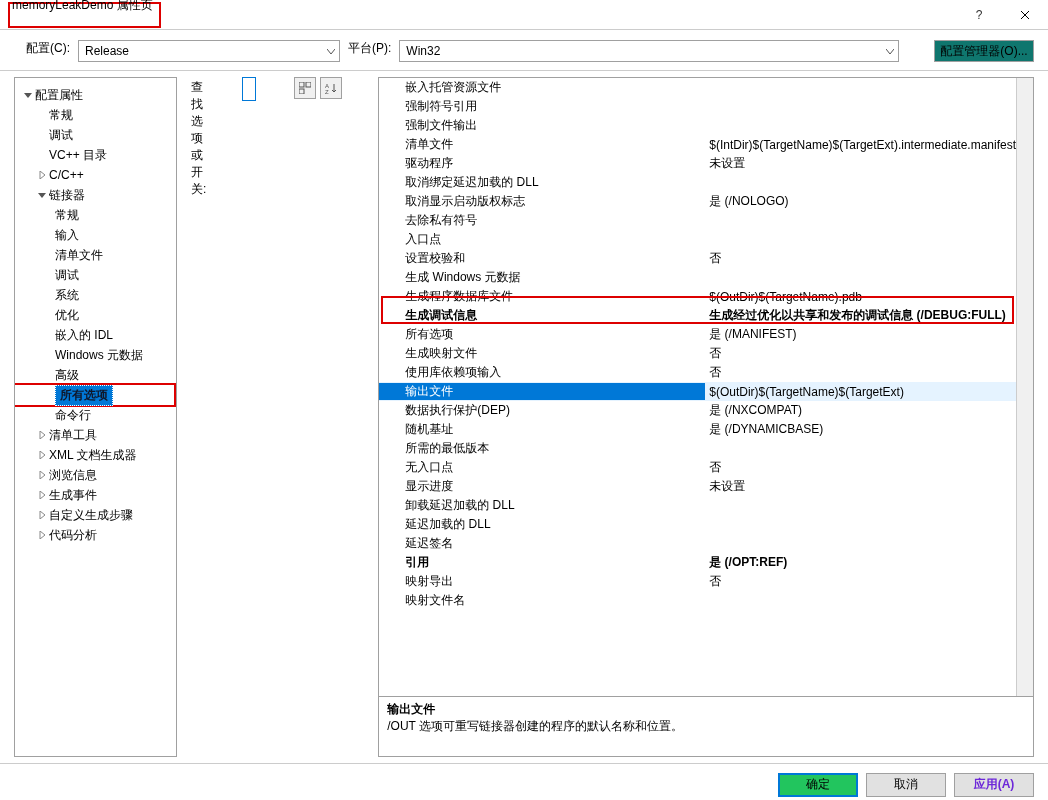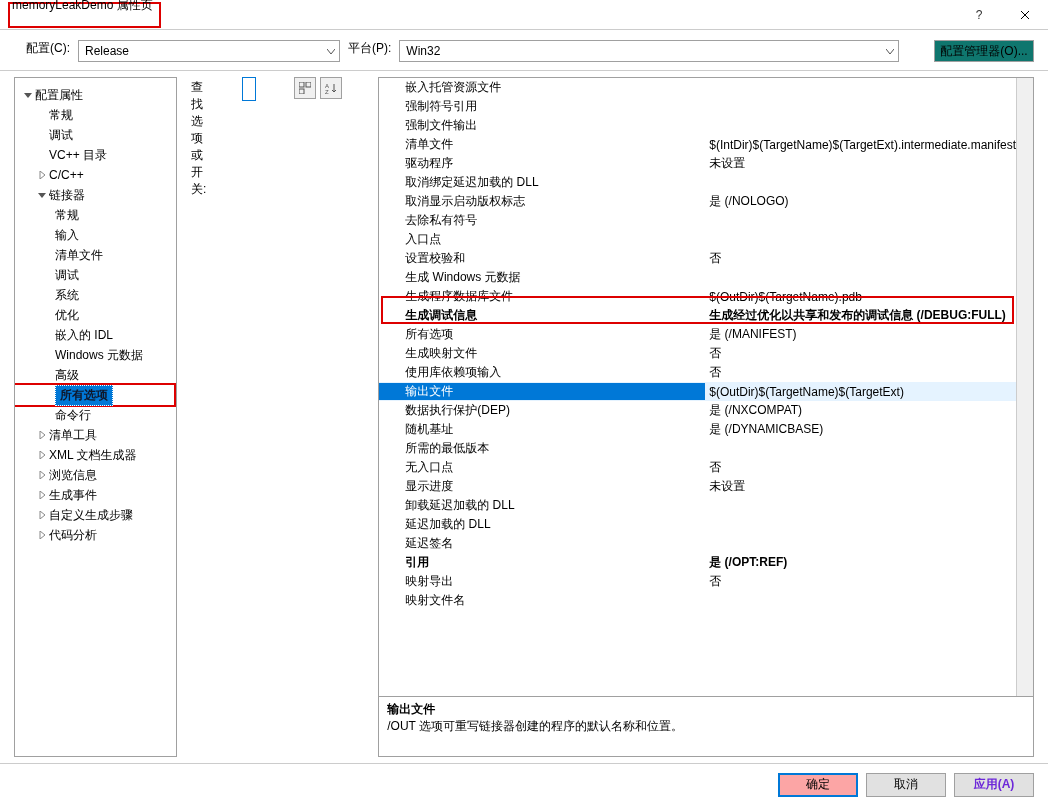--- a/index.html
+++ b/index.html
@@ -37,21 +37,21 @@
 .row .pval { flex: 1; font-size: 12px; white-space: nowrap; overflow: hidden; padding-left: 4px; }
 .row.bl .pname, .row.bl .pval { font-weight: bold; }
 .row.sel { background: #e5f3ff; }
 .row.sel .pname { background: #0078d7; color: #fff; }
 .highlight-box { position: absolute; border: 2px solid #d00; pointer-events: none; }
 .desc { border-top: 1px solid #a0a0a0; padding: 4px 8px; height: 60px; font-size: 12px; }
 .desc .dt { font-weight: bold; }
 .scrollbar-mock { width: 17px; background: #f0f0f0; border-left: 1px solid #ccc; }
 .buttons { height: 42px; border-top: 1px solid #ccc; display: flex; align-items: center; justify-content: flex-end; padding-right: 14px; gap: 8px; }
 .dlg-btn { width: 80px; height: 24px; border: 1px solid #a0a0a0; background: #e1e1e1; display: flex; align-items: center; justify-content: center; font-size: 12px; cursor: pointer; }
-.dlg-btn.primary { border: 2px solid #0078d7; background: #fca5a5; }
+.dlg-btn.primary { border: 2px solid #0078d7; background: #22c55e; }
 .dlg-btn.disabled { color: #6d28d9; font-weight: bold; }
 </style>
 </head>
 <body>
 
 <div class="titlebar">
   <div class="title-highlight">
     <span>memoryLeakDemo 属性页</span>
   </div>
   <div class="titlebar-right">

